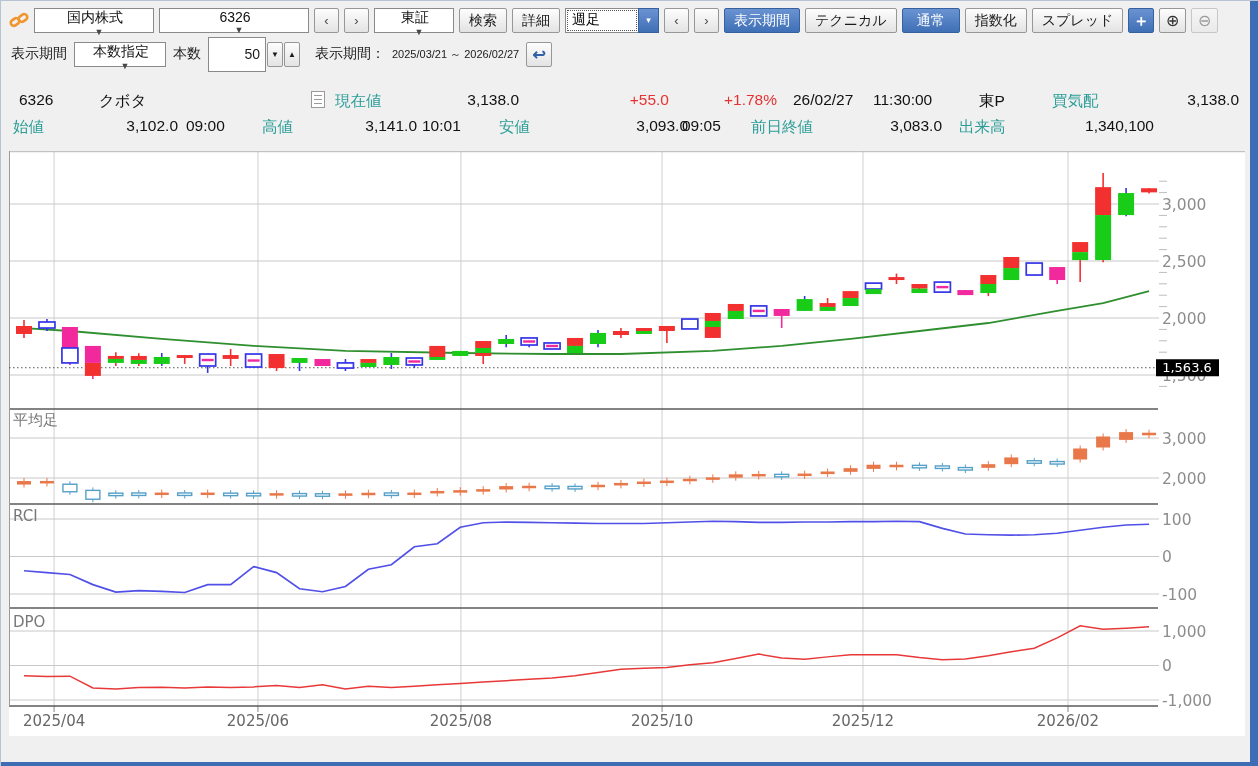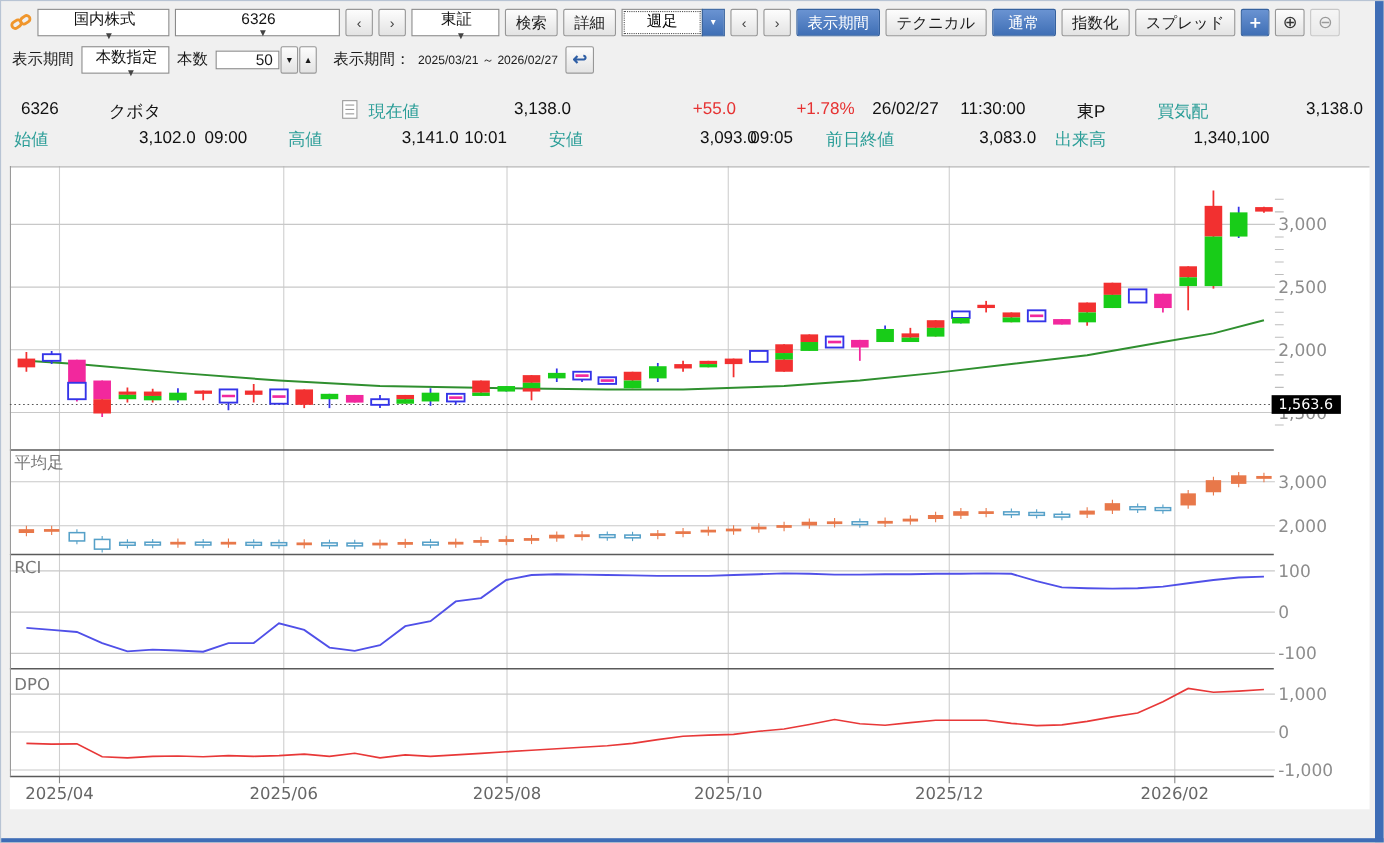--- a/index.html
+++ b/index.html
@@ -17,25 +17,25 @@
     border:1px solid #979797;border-radius:2px;font-size:14px;color:#1a1a1a;text-align:center;cursor:default;white-space:nowrap;}
   .btn.sm{width:25px;padding:0;color:#444;font-size:13px;}
   .btn.blue{background:linear-gradient(#6a93d2,#3f6fb5);color:#fff;border-color:#35619e;}
   .btn.plus{width:26px;padding:0;font-size:16px;font-weight:bold;}
   .btn.zoom{width:27px;padding:0;font-size:16px;color:#333;}
   .btn.dis{opacity:.45;}
   .sel{height:25px;background:#fff;border:1px solid #8a8a8a;display:flex;align-items:center;
     justify-content:space-between;padding:0 5px 0 7px;font-size:14px;color:#111;white-space:nowrap;flex-direction:column;}
   .sel .arr{color:#444;font-size:9px;margin-left:8px;}
   .combo{height:25px;background:#fff;border:1px solid #8a8a8a;display:flex;align-items:center;
-    padding:0 22px;font-size:14px;}
+    padding:0 6px;font-size:14px;}
   .combo.focus{outline:1px dotted #555;outline-offset:-3px;}
   .dropbtn{width:21px;height:25px;background:linear-gradient(#6a93d2,#3f6fb5);border:1px solid #35619e;
     color:#fff;font-size:9px;display:flex;align-items:center;justify-content:center;margin-left:-1px;}
-  .num{height:17px;width:58px;background:#fff;border:1px solid #8a8a8a;font-size:14px;
+  .num{height:35px;width:58px;background:#fff;border:1px solid #8a8a8a;font-size:14px;
     display:flex;align-items:center;justify-content:flex-end;padding:0 5px;}
   .spin{width:16px;height:25px;padding:0;font-size:8px;line-height:23px;}
   .reset{width:26px;height:25px;padding:0;font-size:16px;color:#2f5fa5;font-weight:bold;}
   .linkicon{width:20px;height:20px;flex:0 0 auto;}
 
   
   .quote{position:absolute;left:0;top:86px;width:1250px;height:60px;}
   .q{position:absolute;font-size:15.5px;color:#111;white-space:nowrap;}
   .q.teal{color:#2a9d97;}
   .q.red{color:#e63232;}
@@ -89,21 +89,21 @@
     <button class="btn blue" style="min-width:58px">通常</button>
     <button class="btn">指数化</button>
     <button class="btn">スプレッド</button>
     <button class="btn blue plus">＋</button>
     <button class="btn zoom">⊕</button>
     <button class="btn zoom dis">⊖</button>
   </div>
 
   <div class="row2">
     <span>表示期間</span>
-    <div class="sel" style="width:80px">
+    <div class="sel" style="width:92px">
       <span>本数指定</span>
         <span class="arr">▼</span>
     </div>
     <span>本数</span>
     <div class="num">
         <span>50</span>
       </div>
     <button class="btn spin" style="margin-left:-6px">▼</button>
     <button class="btn spin" style="margin-left:-6px">▲</button>
     <span style="margin-left:8px">表示期間：</span>

